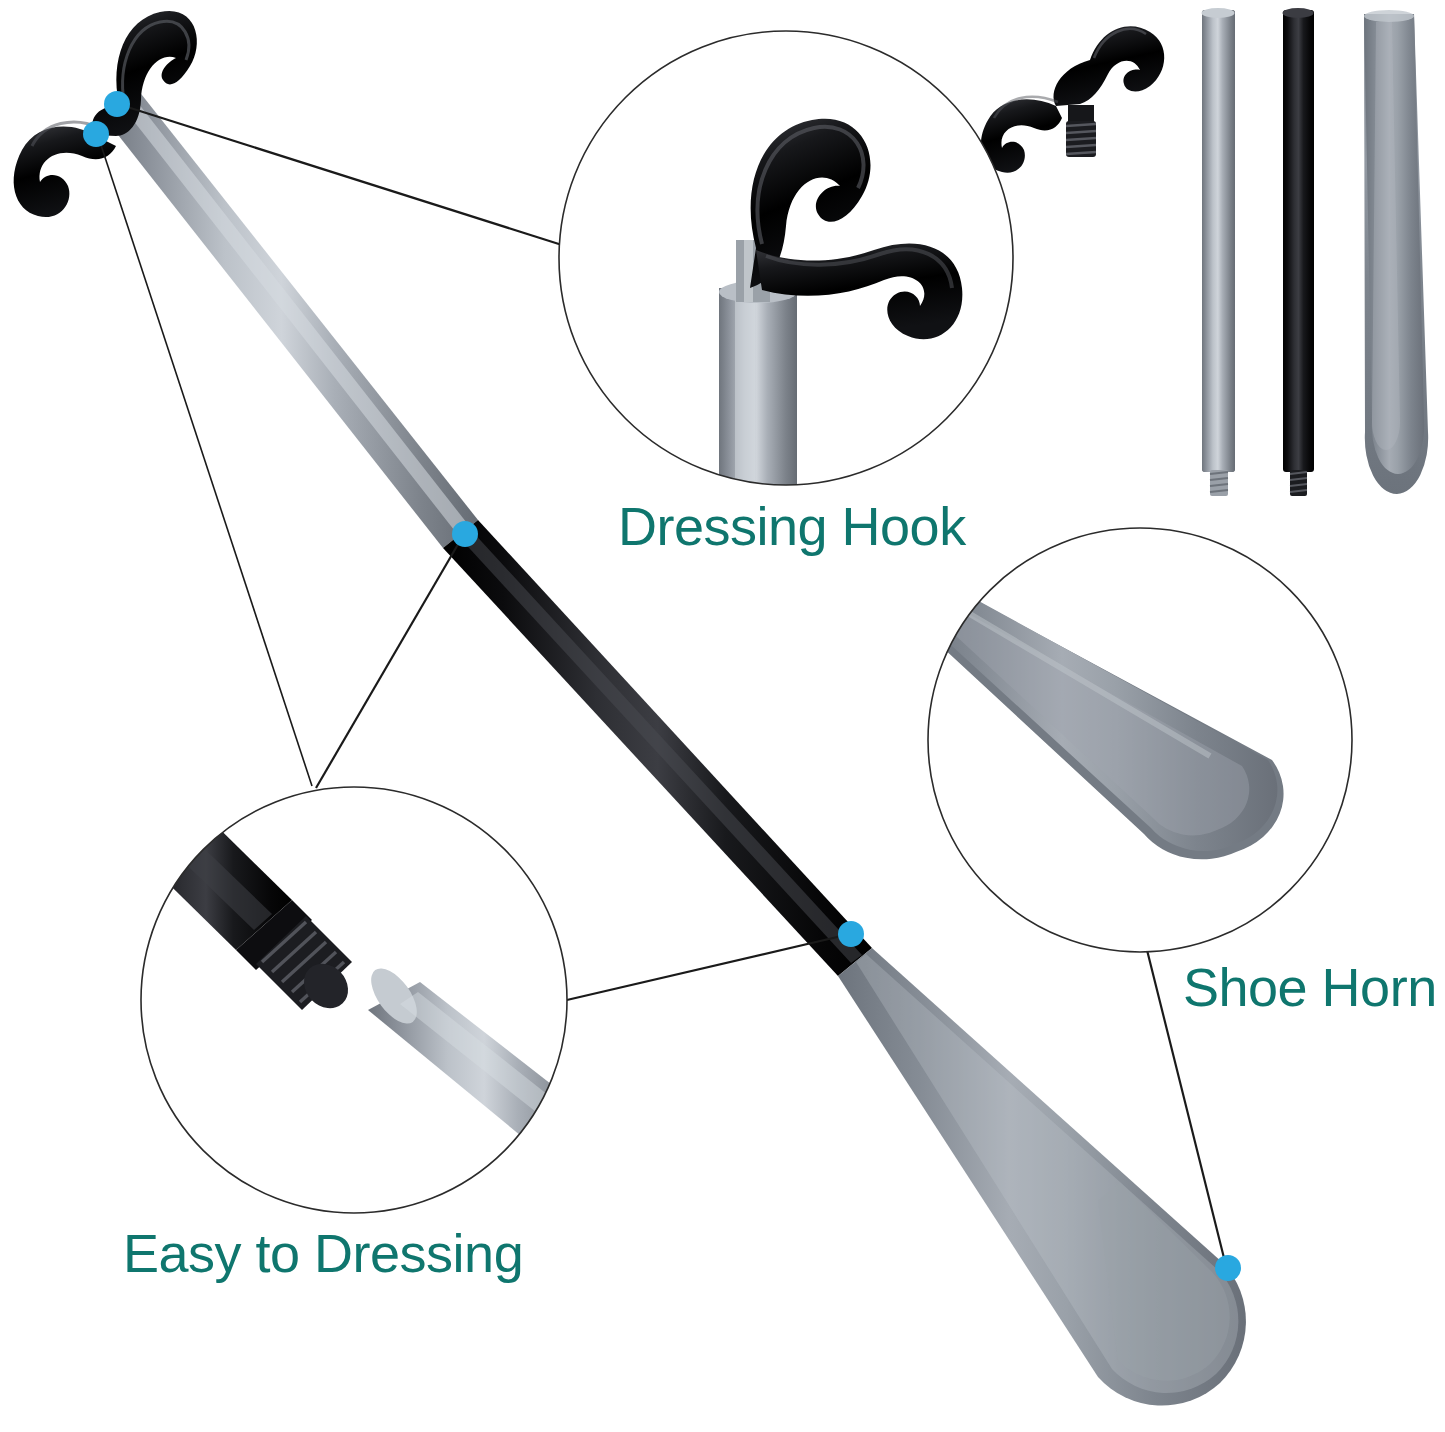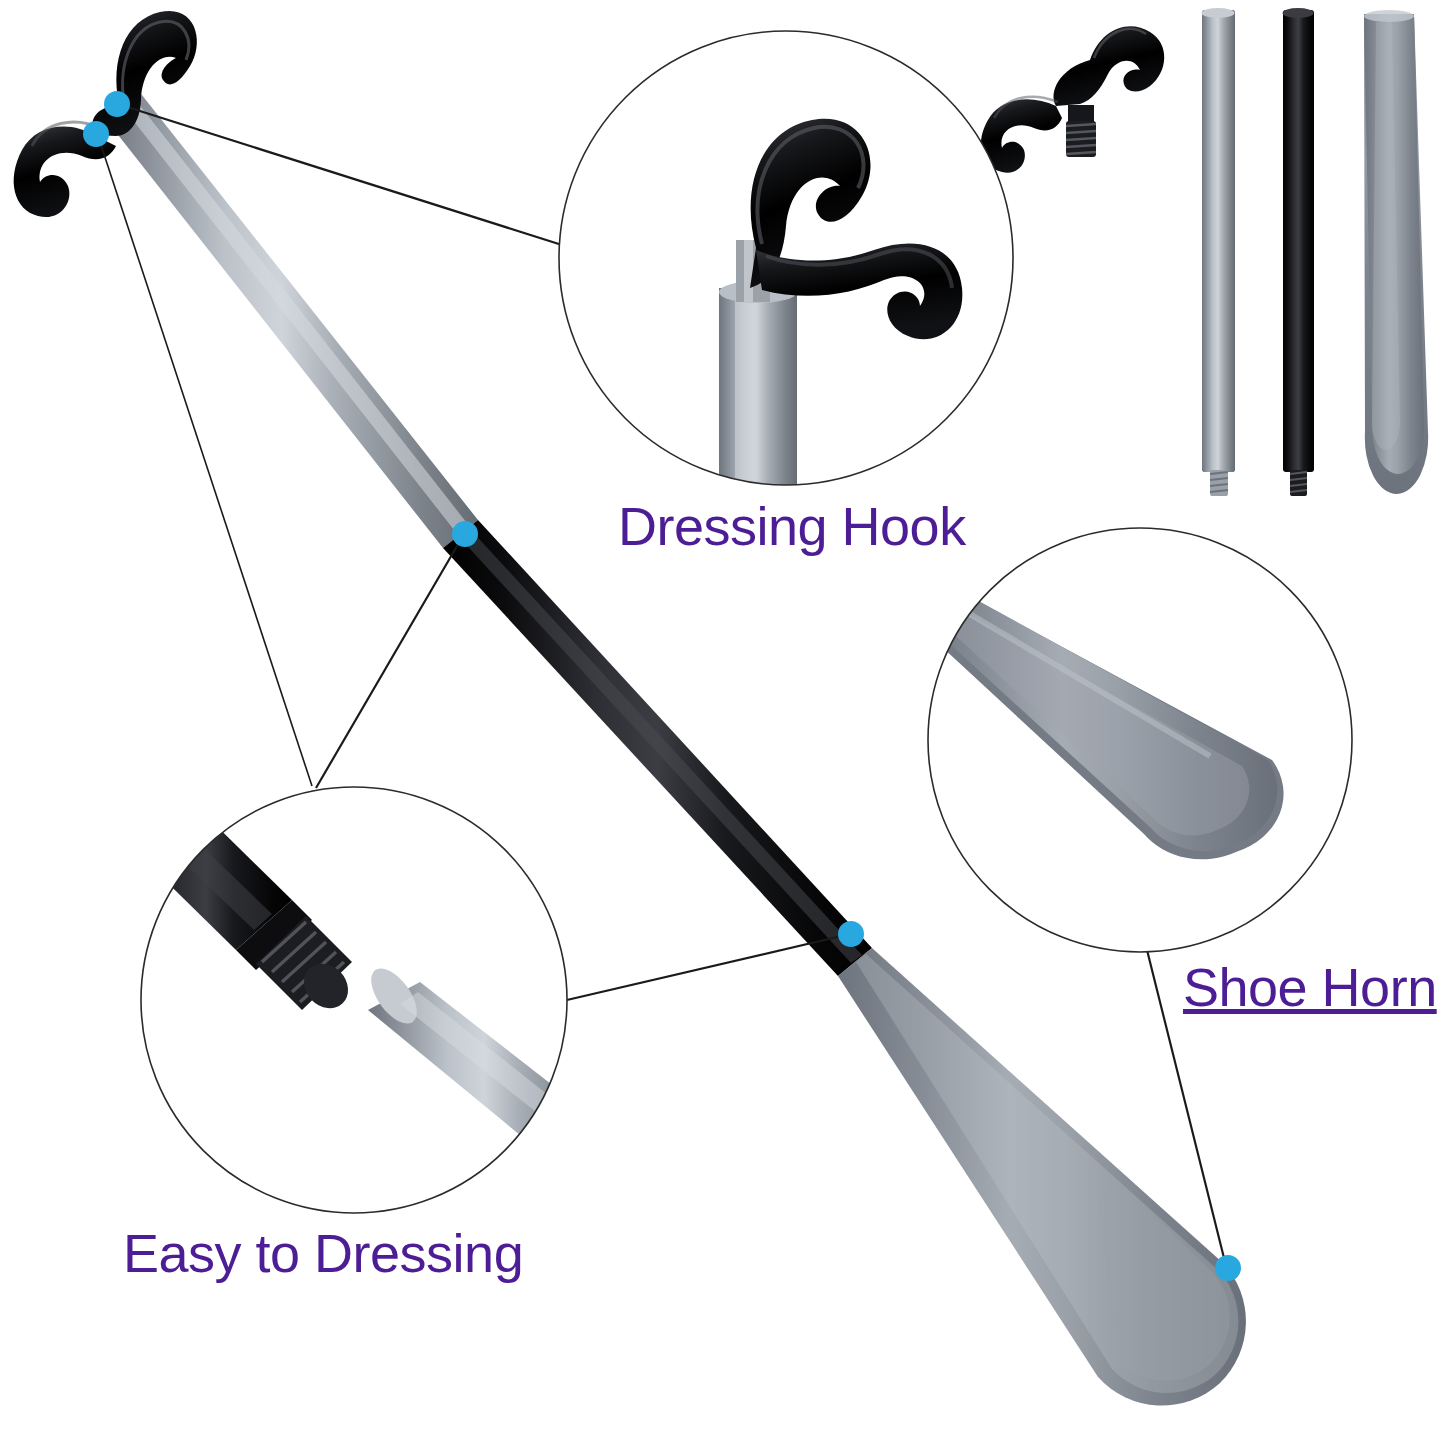--- a/index.html
+++ b/index.html
@@ -16,36 +16,35 @@
     font-family: "Liberation Sans", sans-serif;
   }
   #art {
     position: absolute;
     left: 0; top: 0;
     width: 1445px;
     height: 1432px;
   }
   .callout-label {
     position: absolute;
-    color: #4c1d95;
+    color: #0f766e;
     font-family: "Liberation Sans", sans-serif;
     font-weight: 400;
     white-space: nowrap;
     letter-spacing: -0.5px;
   }
   #label-dressing-hook {
     left: 618px;
     top: 495px;
     font-size: 54px;
   }
   #label-shoe-horn {
     left: 1183px;
     top: 956px;
     font-size: 54px;
-    text-decoration: underline;
   }
   #label-easy-assemble {
     left: 123px;
     top: 1222px;
     font-size: 54px;
   }
 </style>
 </head>
 <body>
 

